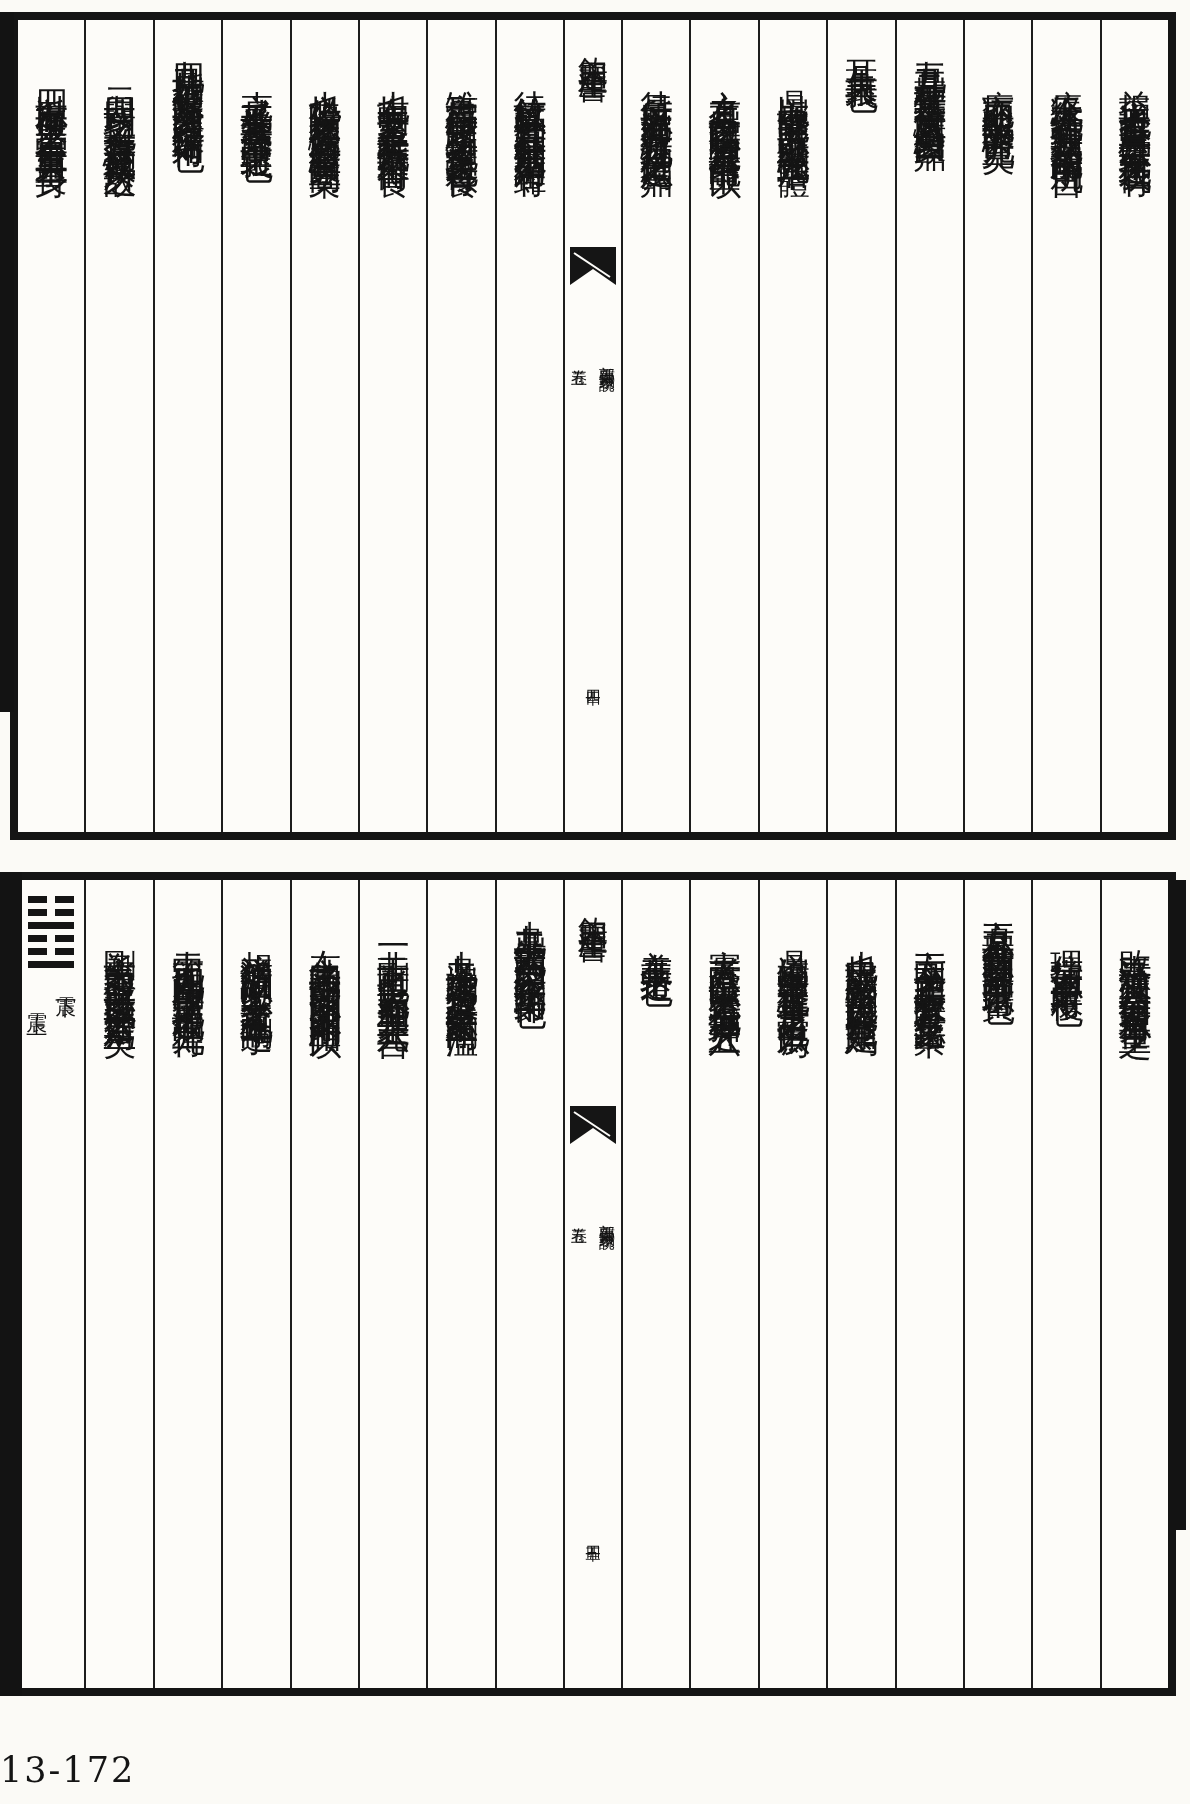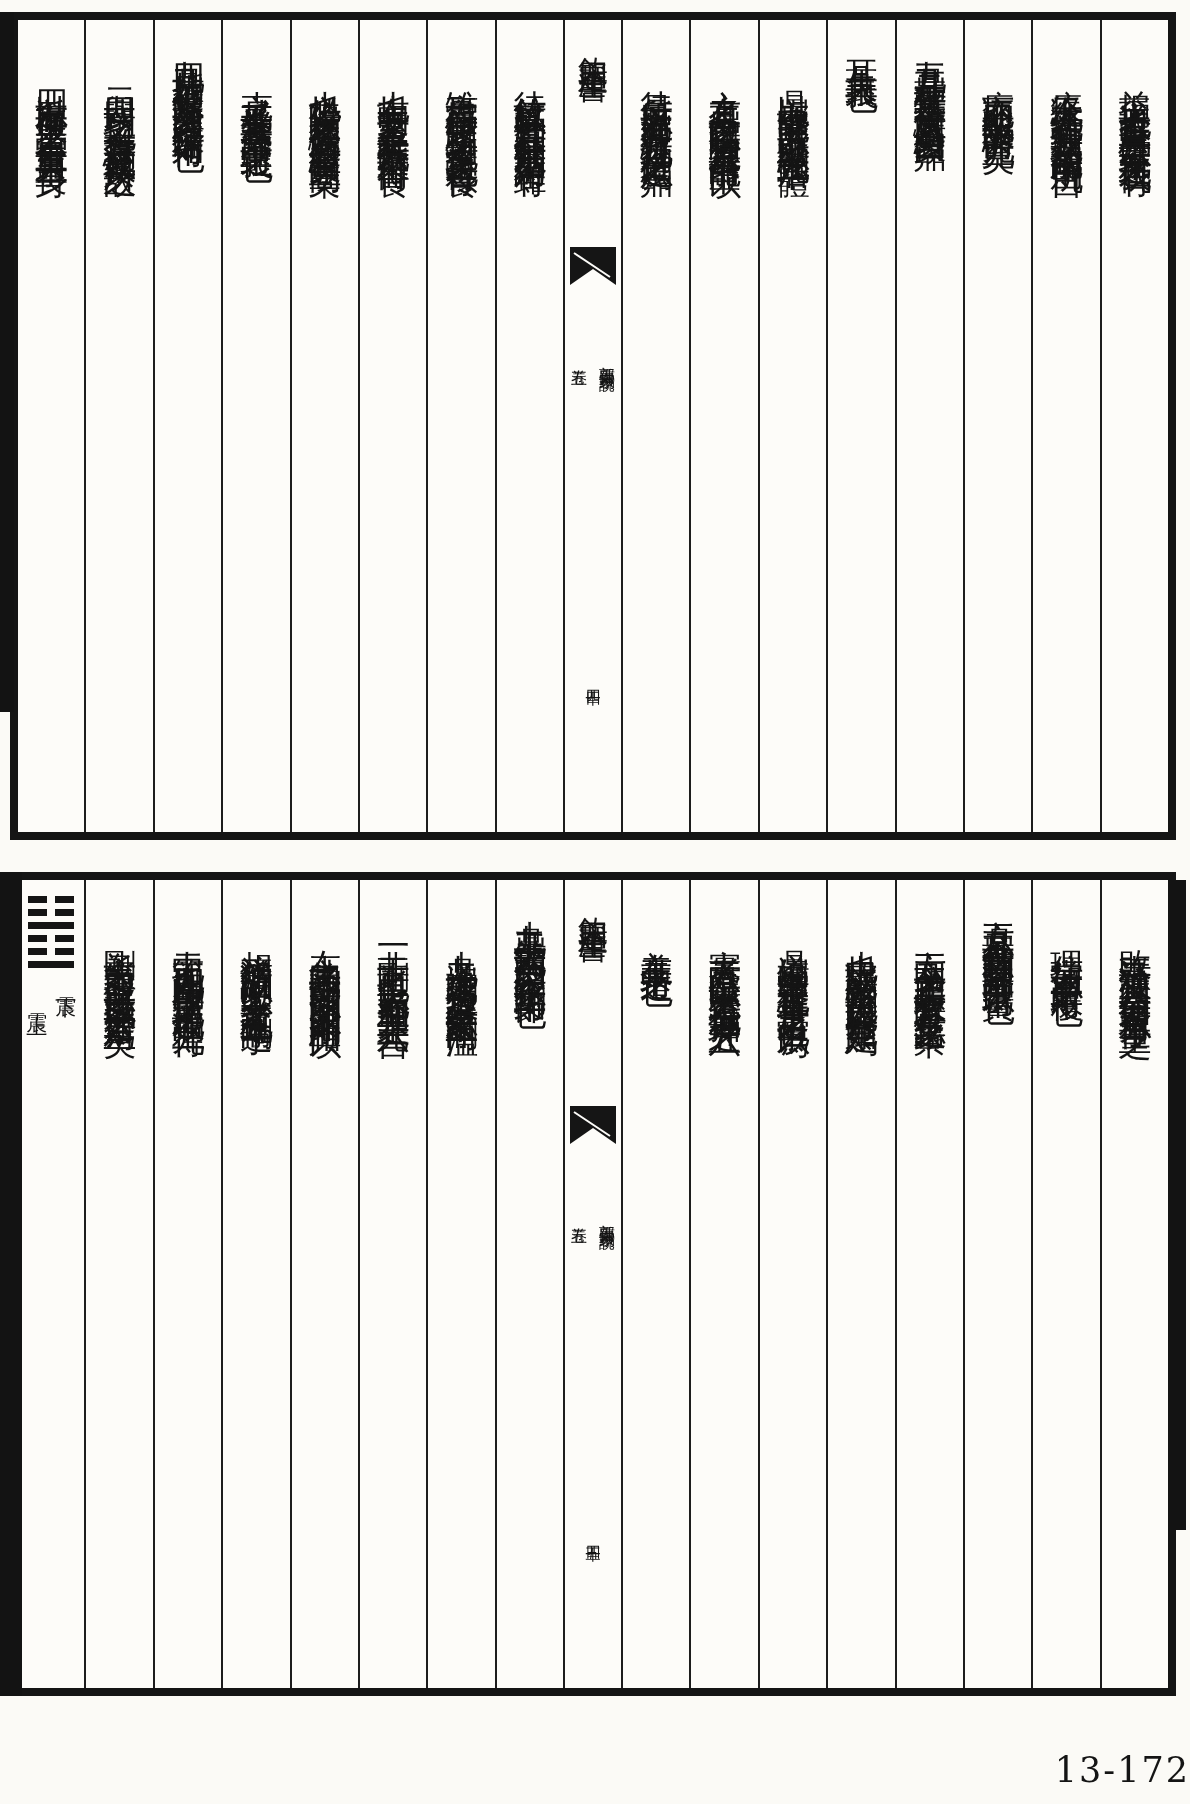--- a/index.html
+++ b/index.html
@@ -93,21 +93,21 @@
 
   
   .ink-bar{position:absolute;background:#131313;}
   #left-bar-top{left:0;top:12px;width:14px;height:700px;}
   #left-bar-bottom{left:0;top:872px;width:22px;height:824px;}
   #right-bar-bottom{left:1170px;top:880px;width:16px;height:650px;}
 
   
   .page-number{
     position:absolute;top:1750px;left:0;width:100%;
-    text-align:right;
+    text-align:left;
     font-size:35px;letter-spacing:2px;
     font-family:"DejaVu Serif","Liberation Serif",serif;
   }
 </style>
 </head>
 <body>
 
 <div class="block" id="top-block">
   <div class="col indent">益損之道也故害且至馬是以君子戒之也我仇有</div>
   <div class="col indent">疾終无尤者仇雖有害我之理然我能用中則仇自</div>

